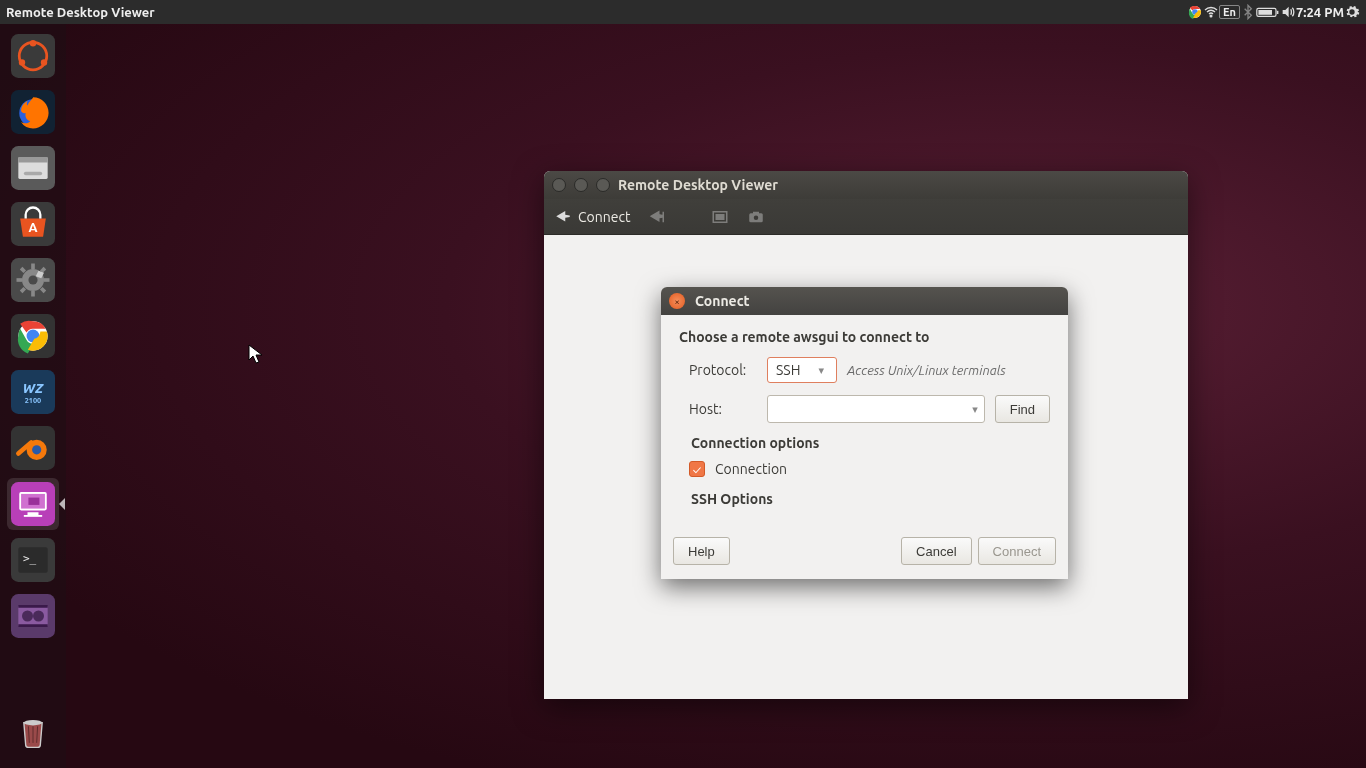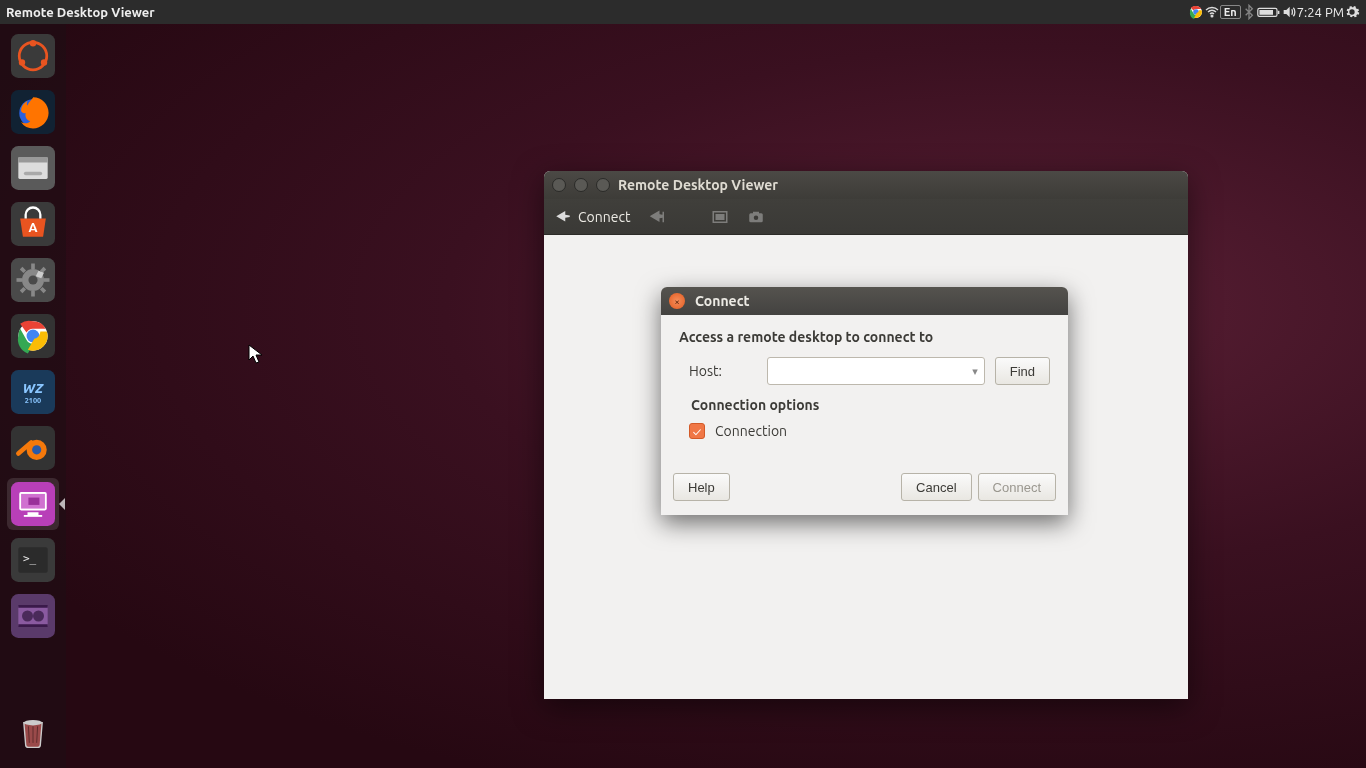--- a/index.html
+++ b/index.html
@@ -14,21 +14,21 @@
 .topbar {
   position: absolute; top: 0; left: 0; right: 0; height: 24px;
   background: #2c2c2c;
   display: flex; align-items: center; padding: 0 6px;
   font-size: 13px; font-weight: 600;
 }
 .topbar-left { flex: 1; }
 .topbar-right { display: flex; align-items: center; }
 .topbar-right .ic { width: 16px; height: 16px; display: inline-flex; align-items: center; justify-content: center; }
 .lang-box { border: 1px solid #888; padding: 0 3px; font-size: 11px; border-radius: 2px; }
-.clock { font-weight: 400; }
+.clock { font-weight: 700; }
 
 .launcher {
   position: absolute; top: 24px; left: 0; bottom: 0; width: 66px;
   background: rgba(30,15,20,0.55);
   display: flex; flex-direction: column; align-items: center;
   padding-top: 6px; gap: 4px;
 }
 .lbtn { width: 52px; height: 52px; border-radius: 6px; display: flex; align-items: center; justify-content: center; position: relative; }
 .lbtn svg { width: 44px; height: 44px; }
 .lbtn.active { background: rgba(255,255,255,0.12); }
@@ -290,31 +290,39 @@
         </svg></span>
   </div>
 </div>
 
 <div class="dialog">
   <div class="dlg-title">
     <span class="close-btn">×</span>
     <span style="font-weight:600">Connect</span>
   </div>
   <div class="dlg-body">
-    <div class="heading">Access a remote desktop to connect to</div>
+    <div class="heading">Choose a remote awsgui to connect to</div>
+    <div class="row">
+      <span class="lbl">Protocol:</span>
+      <div class="select">
+          <span>SSH</span>
+        </div>
+      <span class="hint">Access Unix/Linux terminals</span>
+    </div>
     <div class="row">
       <span class="lbl">Host:</span>
       <div class="combo"></div>
       <button class="btn">Find</button>
     </div>
     <div class="section">Connection options</div>
     <div class="row" style="margin-bottom:14px">
       <span class="chk">✓</span>
       <span>Connection</span>
     </div>
+    <div class="section">SSH Options</div>
   </div>
   <div class="dlg-actions">
     <button class="btn">Help</button>
     <span class="spacer"></span>
     <button class="btn">Cancel</button>
     <button class="btn" disabled="">Connect</button>
   </div>
 </div>
 
 <svg class="cursor" width="16" height="22">

